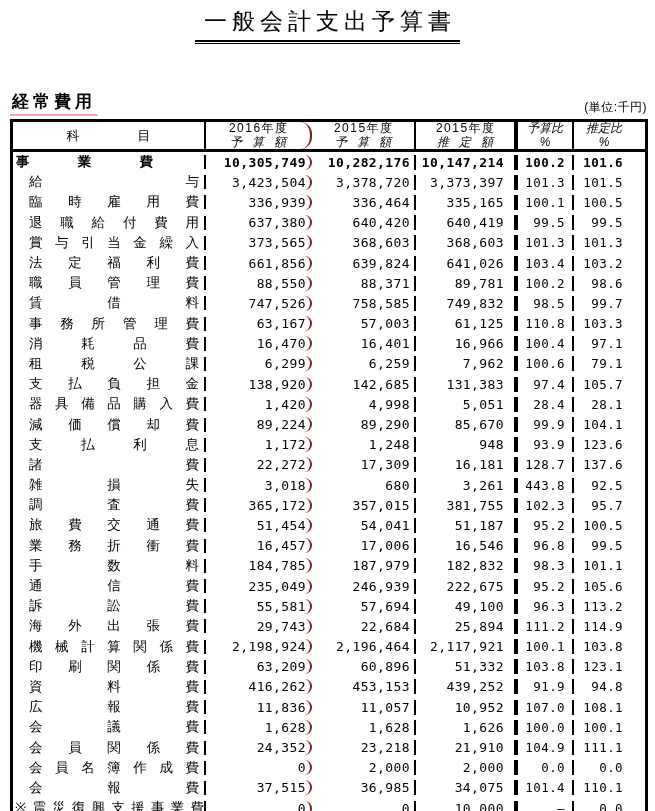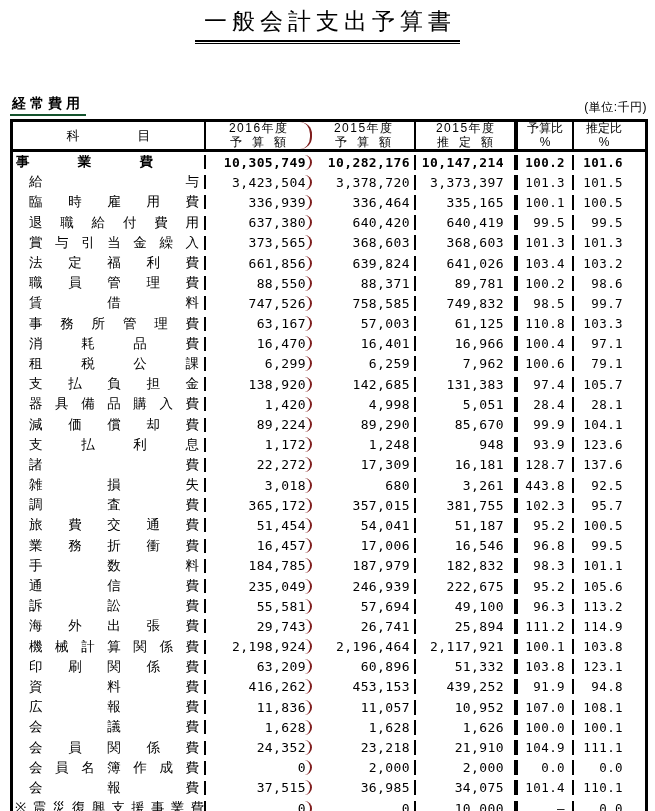--- a/index.html
+++ b/index.html
@@ -9,38 +9,38 @@
 
   
   .title-wrap{text-align:center;padding-top:6px;}
   .u2{display:inline-block;border-bottom:1px solid #000;padding-bottom:1px;}
   .title{display:inline-block;font-family:"Liberation Serif","DejaVu Serif",serif;
          font-size:23px;letter-spacing:5px;padding:0 4px 3px 9px;border-bottom:2px solid #000;}
 
   
   .meta{display:flex;justify-content:space-between;align-items:flex-end;
         margin:11px 8px 3px 10px;}
-  .section{font-weight:bold;font-size:14px;letter-spacing:4px;border-bottom:2px solid #14532d;
+  .section{font-weight:bold;font-size:17px;letter-spacing:4px;border-bottom:2px solid #fca5a5;
            padding:0 2px 1px 2px;}
   .unit{font-size:12px;letter-spacing:.5px;margin-top:44px;}
 
   
   .tbl{margin-left:10px;width:638px;border:3px solid #000;box-sizing:border-box;background:#fff;}
   .thead{display:flex;height:27px;border-bottom:3px solid #000;}
   .cell{box-sizing:border-box;display:flex;align-items:center;overflow:hidden;}
   .c1{width:193px;border-right:2px solid #000;padding-left:2px;}
   .c2{width:106px;border-right:2px solid #7f1d1d;border-radius:12px;}
   .c3{width:104px;border-right:2px solid #000;}
   .c4{width:102px;border-right:4px solid #000;}
   .c5{width:56px;border-right:2px solid #000;}
   .c6{width:60px;}
   .hc{flex-direction:column;justify-content:center;font-size:12px;line-height:13.5px;
       text-align:center;padding-left:0;}
   .hl1{display:block;letter-spacing:1.5px;padding-left:1.5px;}
-  .hl2{display:block;}
+  .hl2{display:block;font-style:italic;}
   .sp10{letter-spacing:10px;padding-left:10px;}
   .hsubject{display:flex;justify-content:space-between;width:84px;margin:0 auto;font-size:13px;}
 
   .tbody{}
   .trow{display:flex;height:20.2px;align-items:center;}
   .nm{display:flex;justify-content:space-between;font-size:13.5px;line-height:14px;}
   .trow.item .nm{width:170px;margin-left:14px;}
   .trow.total .nm{width:137px;margin-left:1px;font-weight:bold;}
   .trow.note .nm{width:189px;margin-left:0;}
   .trow.plain .nm{display:block;width:auto;margin-left:13px;font-size:10px;letter-spacing:-.3px;}
@@ -451,21 +451,21 @@
           <div class="cell c1">
             <span class="nm">
               <span>海</span>
               <span>外</span>
               <span>出</span>
               <span>張</span>
               <span>費</span>
             </span>
           </div>
           <div class="cell num c2">29,743</div>
-          <div class="cell num c3">26,741</div>
+          <div class="cell num c3">22,684</div>
           <div class="cell num c4">25,894</div>
           <div class="cell num c5">111.2</div>
           <div class="cell num c6">114.9</div>
         </div>
         <div class="trow item">
           <div class="cell c1">
             <span class="nm">
               <span>機</span>
               <span>械</span>
               <span>計</span>

